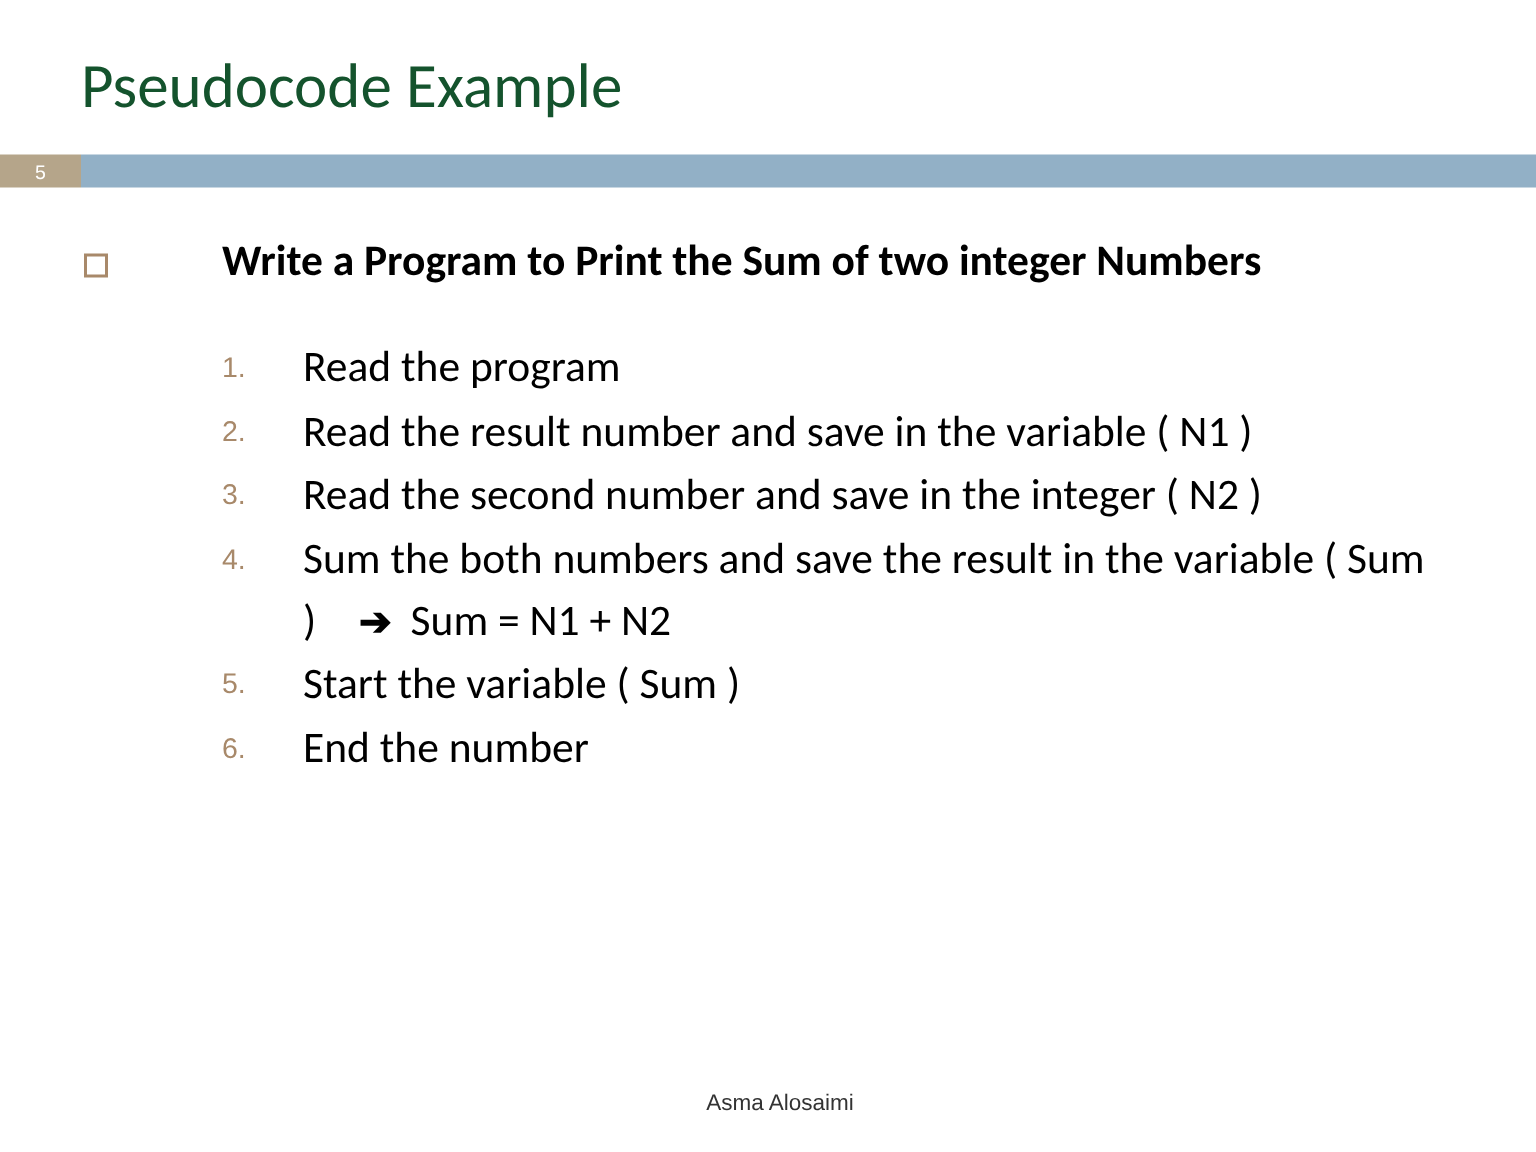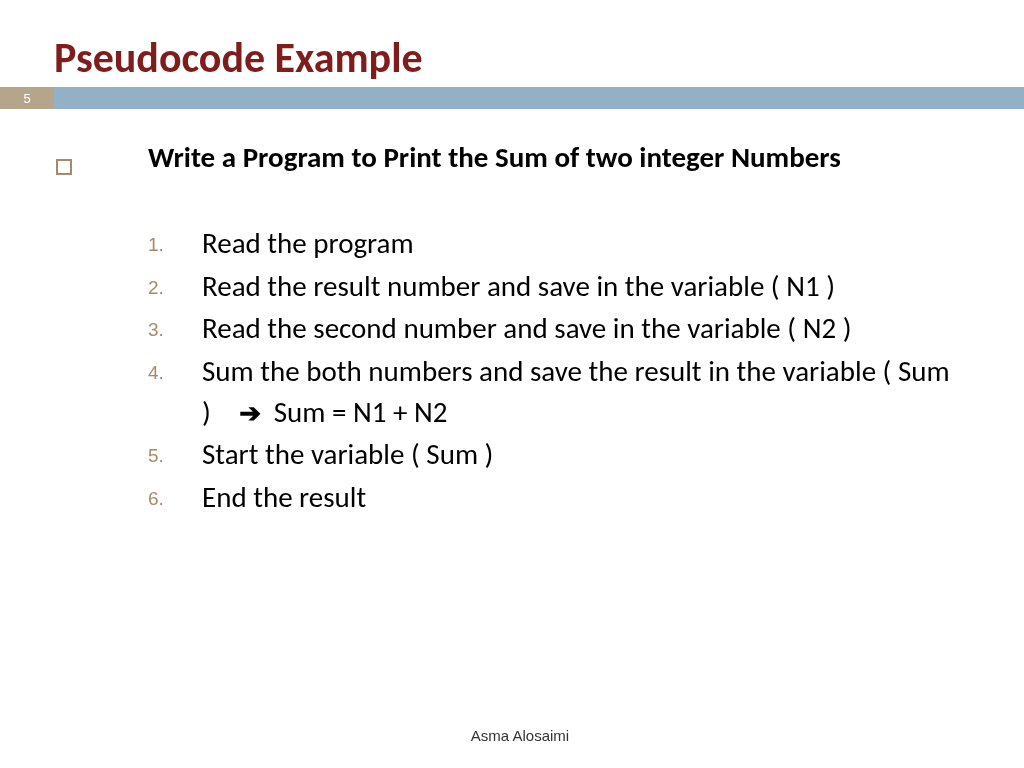--- a/index.html
+++ b/index.html
@@ -10,23 +10,23 @@
     body {
       width: 1024px;
       height: 768px;
       background: #ffffff;
       font-family: "Gill Sans", "Gill Sans MT", Calibri, "Trebuchet MS", sans-serif;
       position: relative;
       overflow: hidden;
     }
     .slide-title {
       font-size: 42px;
-      font-weight: bold;
-      color: #7f1d1d;
-      padding: 32px 0 4px 54px;
+      font-weight: normal;
+      color: #14532d;
+      padding: 32px 0 20px 54px;
     }
     .divider-bar {
       display: flex;
       height: 22px;
       align-items: stretch;
     }
     .page-number {
       width: 54px;
       background: #b5a58a;
       color: #ffffff;
@@ -39,22 +39,22 @@
     .blue-bar {
       flex: 1;
       background: #92b0c6;
     }
     .content {
       padding: 30px 60px 0 56px;
       color: #000000;
     }
     .headline-row {
       display: flex;
-      align-items: flex-end;
-      margin-bottom: 48px;
+      align-items: center;
+      margin-bottom: 33px;
     }
     .square-bullet {
       width: 16px;
       height: 16px;
       border: 2px solid #a8896a;
       margin-top: 8px;
       margin-right: 76px;
       flex-shrink: 0;
     }
     .headline-text {
@@ -122,34 +122,34 @@
     <div class="step-row">
       <div class="step-num">1.</div>
       <div class="step-text">Read the program</div>
     </div>
     <div class="step-row">
       <div class="step-num">2.</div>
       <div class="step-text">Read the result number and save in  the variable ( N1 )</div>
     </div>
     <div class="step-row">
       <div class="step-num">3.</div>
-      <div class="step-text">Read the second number and save in the variable ( N2 )</div>
+      <div class="step-text">Read the second number and save in the integer ( N2 )</div>
     </div>
     <div class="step-row">
       <div class="step-num">4.</div>
       <div class="step-text">
         <span>Sum the both numbers and save the result in the variable ( Sum )</span>
         <span class="arrow-icon">➔</span>
         <span>Sum = N1 + N2</span>
       </div>
     </div>
     <div class="step-row">
       <div class="step-num">5.</div>
       <div class="step-text">Start the variable ( Sum )</div>
     </div>
     <div class="step-row">
       <div class="step-num">6.</div>
-      <div class="step-text">End the result</div>
+      <div class="step-text">End the number</div>
     </div>
   </div>
 </div>
 
 <div class="footer">Asma Alosaimi</div>
 
 </body></html>

